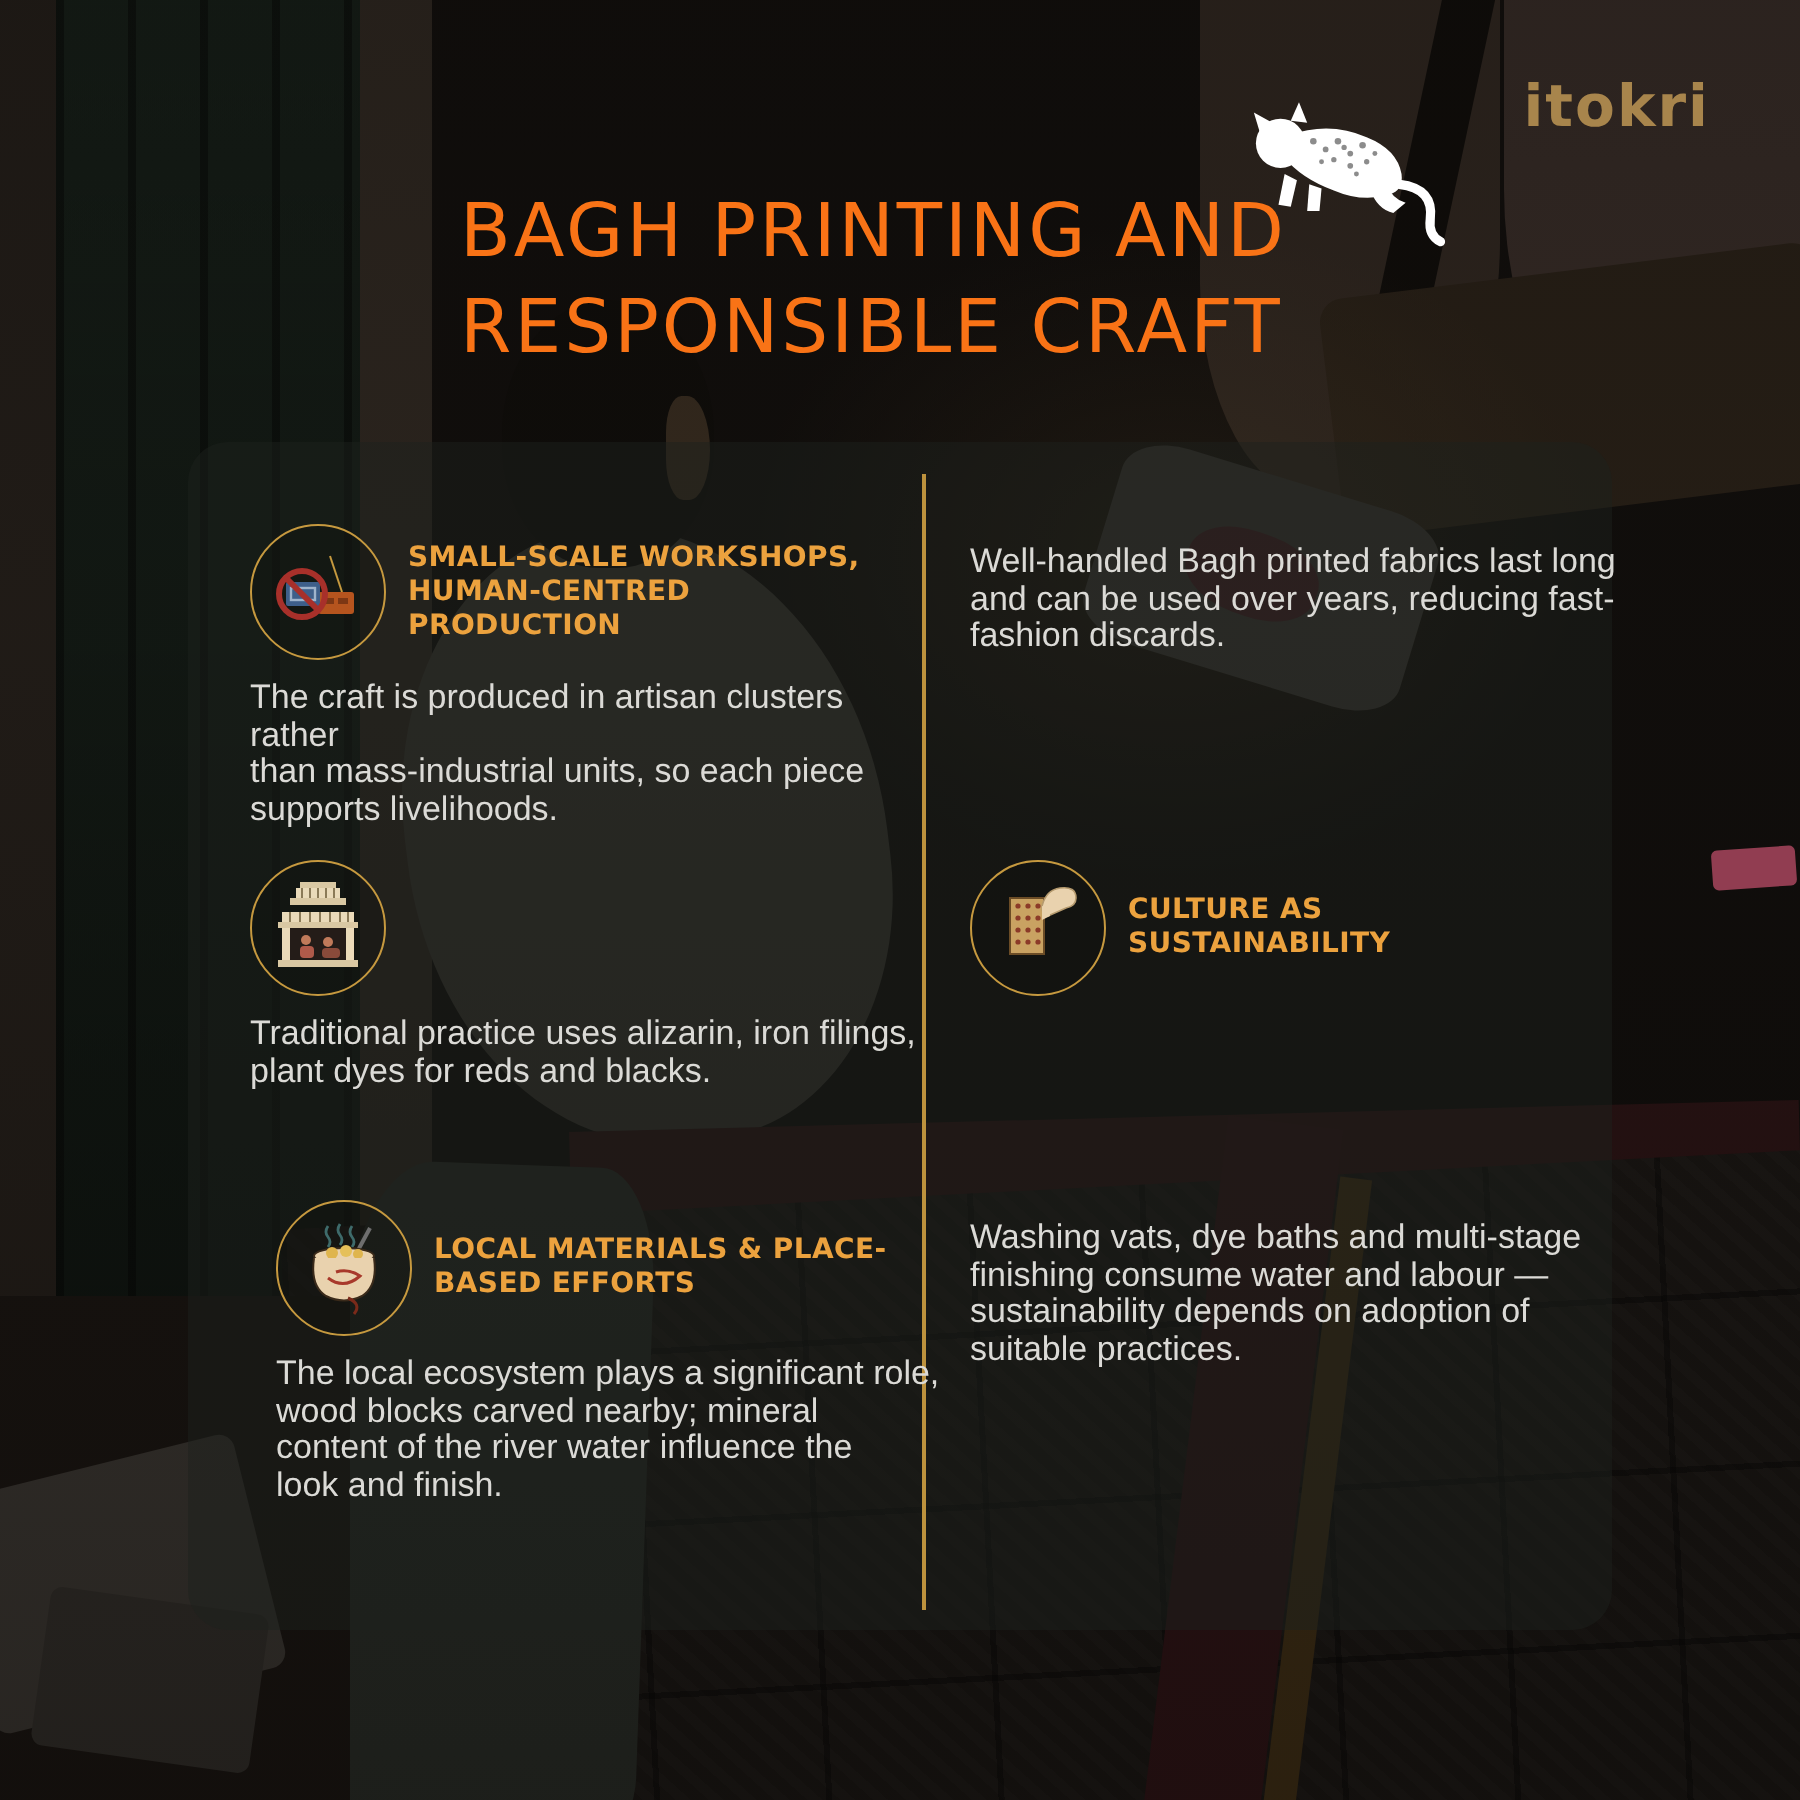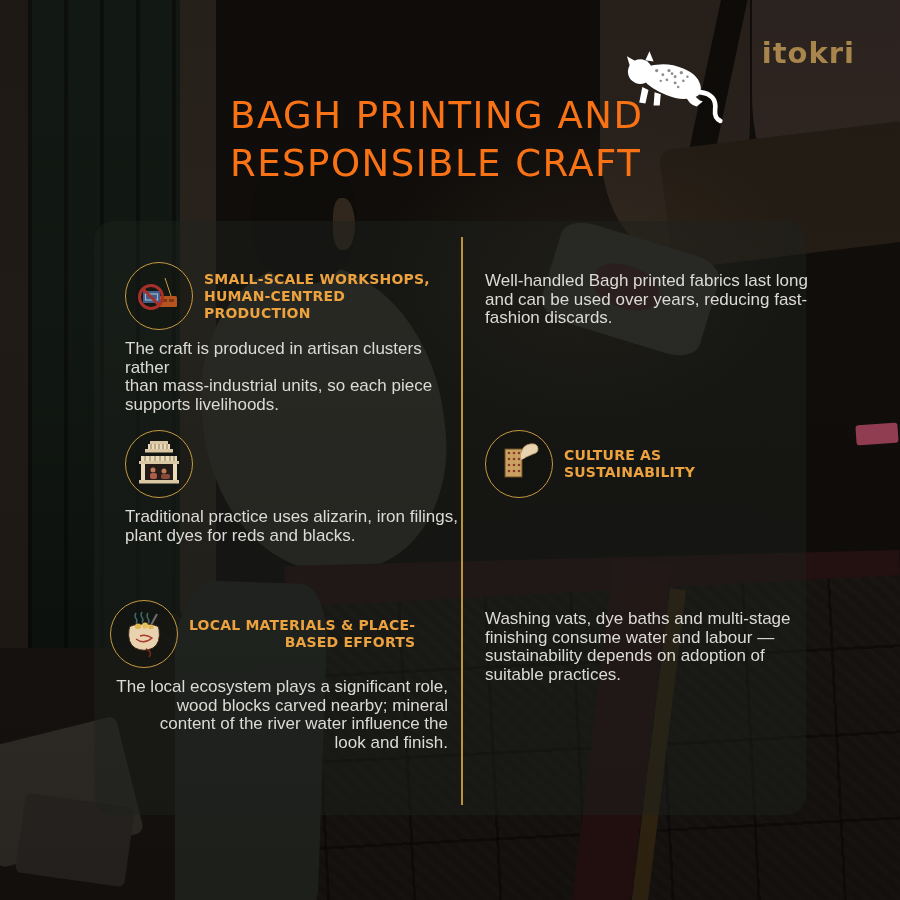--- a/index.html
+++ b/index.html
@@ -56,21 +56,21 @@
   .section-head{display:flex;align-items:center;gap:11px;}
   .icon-circle{width:66px;height:66px;border-radius:50%;border:1.5px solid #C6993F;
     background:rgba(10,10,8,.25);display:flex;align-items:center;justify-content:center;flex:none;}
   .section h3{margin:0;font-family:"DejaVu Sans",sans-serif;font-weight:bold;font-size:14px;
     line-height:17px;letter-spacing:.2px;color:#ECA23E;white-space:pre-line;}
   .section p{margin:10px 0 0;font-size:17px;line-height:18.5px;color:#DBDAD6;white-space:pre-line;}
   .s1{left:125px;top:262px;}
   .s2{left:485px;top:262px;width:330px;}
   .s3{left:125px;top:430px;}
   .s4{left:485px;top:430px;width:330px;}
-  .s5{left:110px;top:600px;text-align:right;}
+  .s5{left:138px;top:600px;}
   .s6{left:485px;top:600px;width:330px;}
 </style>
 </head>
 <body>
 
 <div class="abs bg-wall-left"></div>
 <div class="abs bg-door"></div>
 <div class="abs bg-doorframe"></div>
 <div class="abs bg-fabric-hang-1"></div>
 <div class="abs bg-fabric-hang-2"></div>

